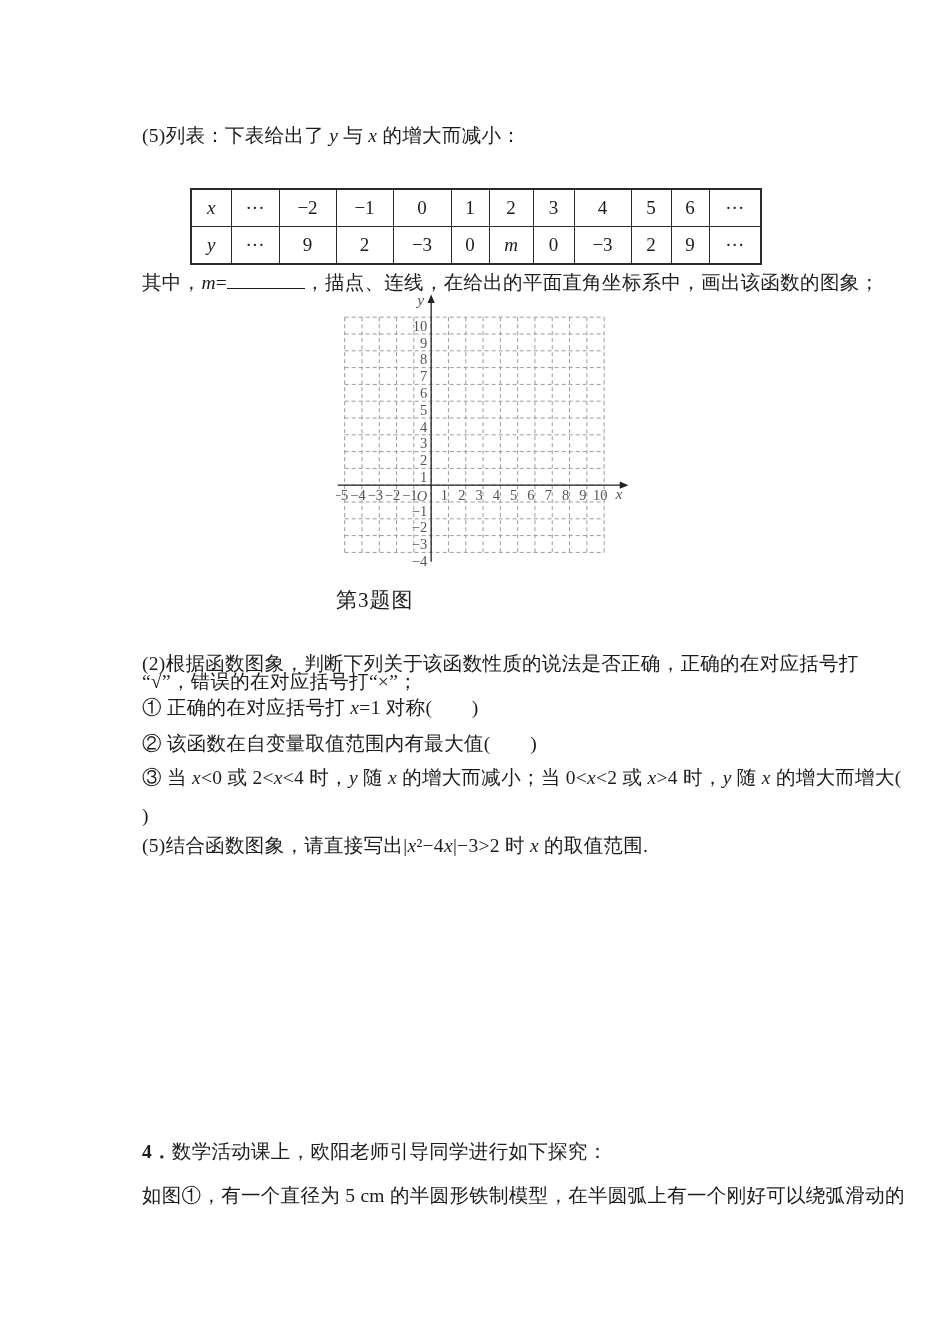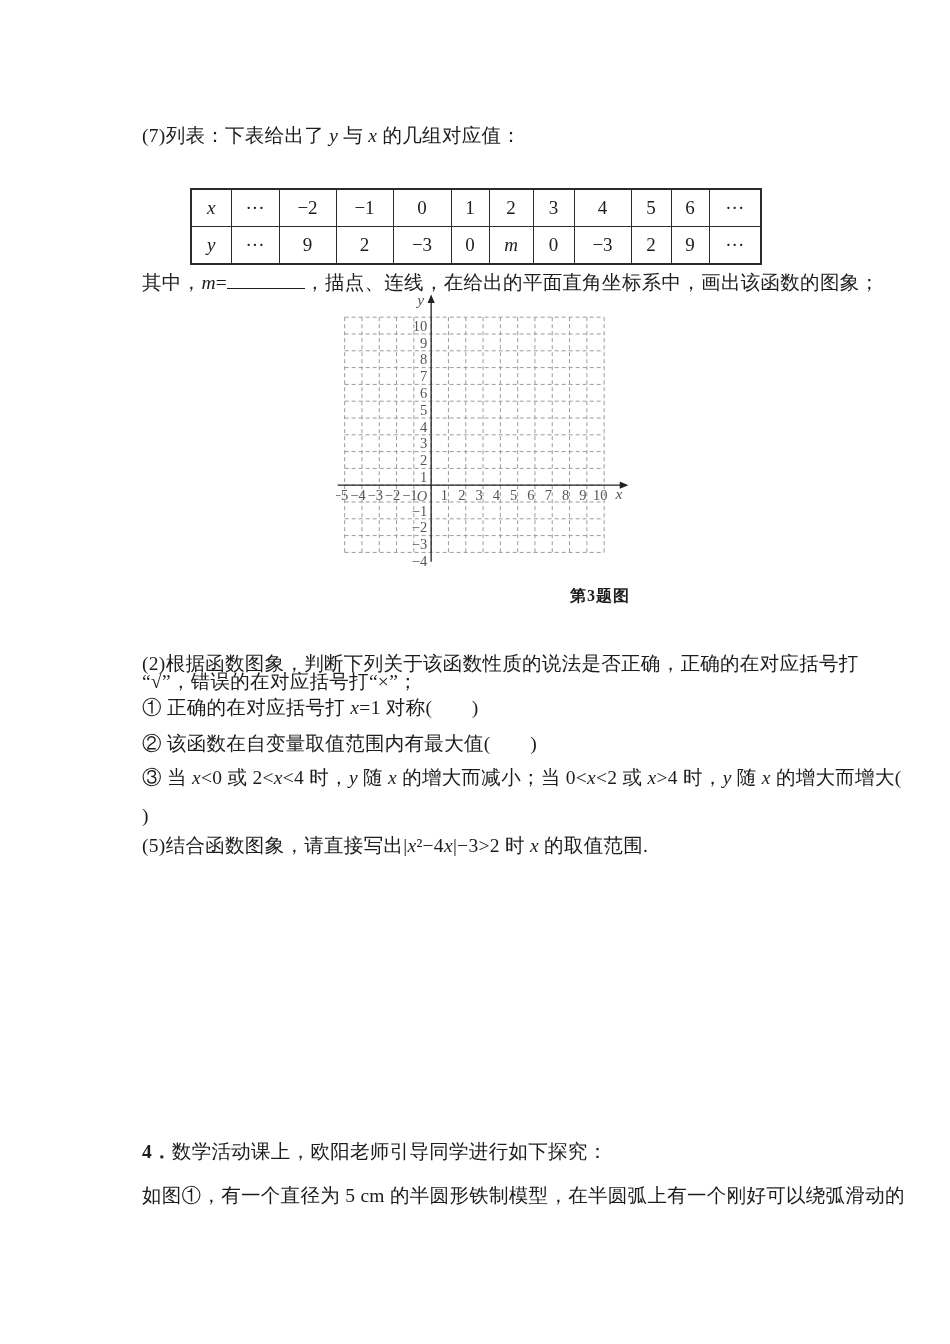--- a/index.html
+++ b/index.html
@@ -27,27 +27,27 @@
   }
   .vtable td{
     border:1.2px solid #2b2b2b;height:36px;text-align:center;
     font-size:19px;padding:0;
   }
   
   #grid-svg{position:absolute;left:336px;top:292px;}
   #grid-svg text{font-family:"Liberation Serif","DejaVu Serif",serif;}
   .fig-caption{
     position:absolute;left:336px;top:586px;width:294px;
-    text-align:right;font-size:16px;letter-spacing:1px;font-weight:bold;
+    text-align:left;font-size:21px;letter-spacing:1px;
   }
 </style>
 </head>
 <body>
 
-<div class="tline" style="top:122px"><span>(7)列表：下表给出了 </span><span class="it">y</span><span> 与 </span><span class="it">x</span><span> 的几组对应值：</span></div>
+<div class="tline" style="top:122px"><span>(5)列表：下表给出了 </span><span class="it">y</span><span> 与 </span><span class="it">x</span><span> 的增大而减小：</span></div>
 
 <table class="vtable">
   <colgroup>
     <col style="width:40px">
       <col style="width:48px">
       <col style="width:57px">
       <col style="width:57px">
     <col style="width:58px">
       <col style="width:38px">
       <col style="width:44px">

